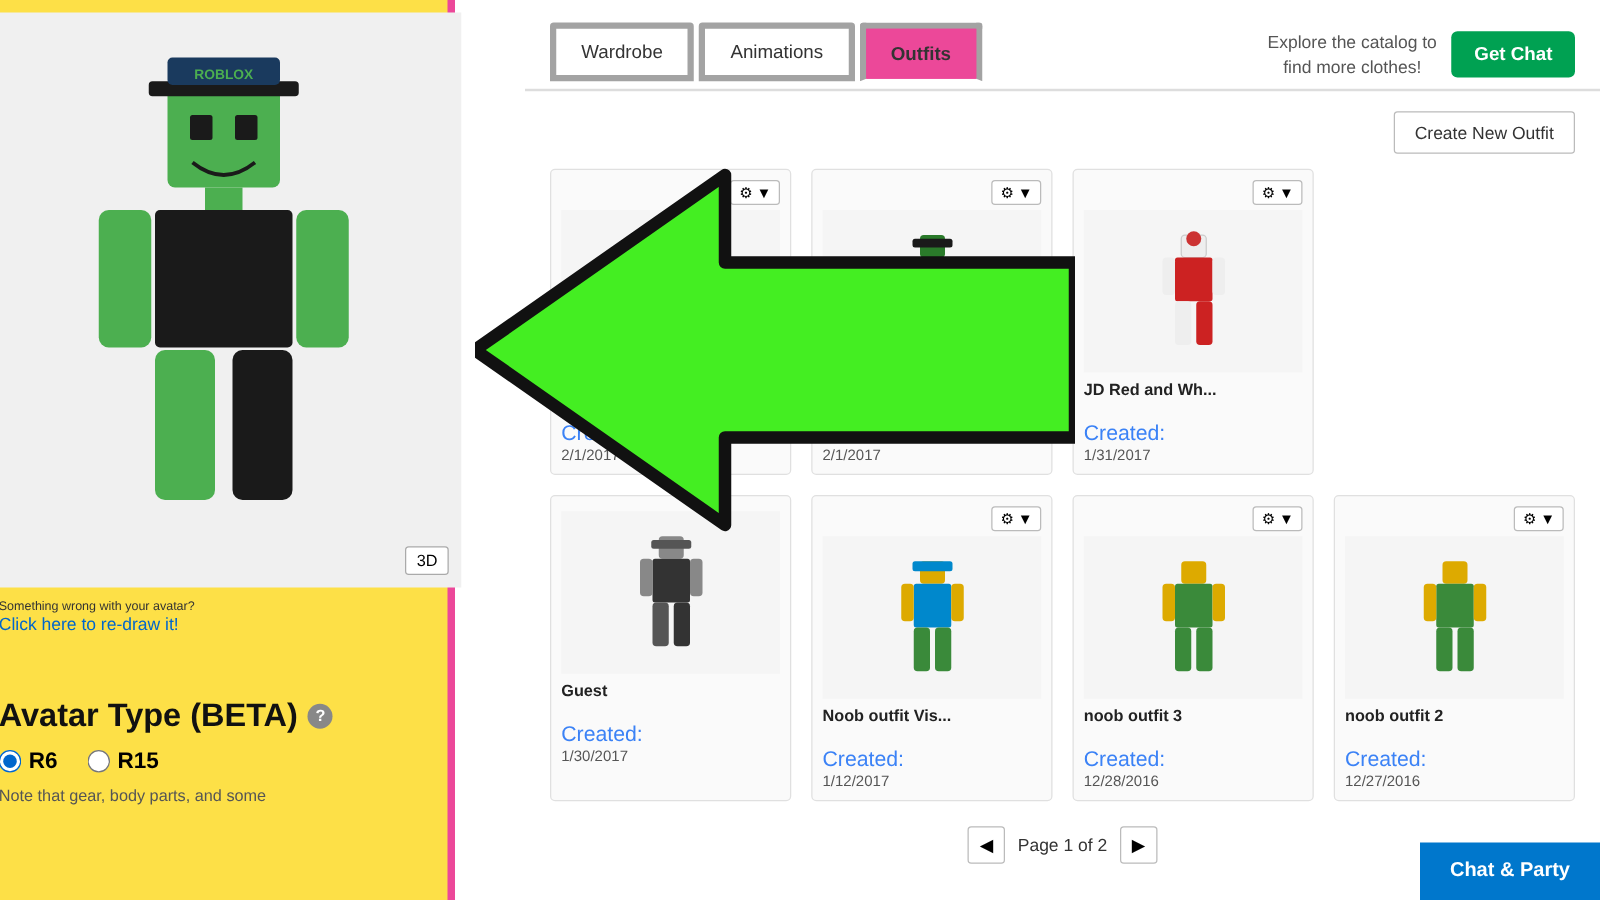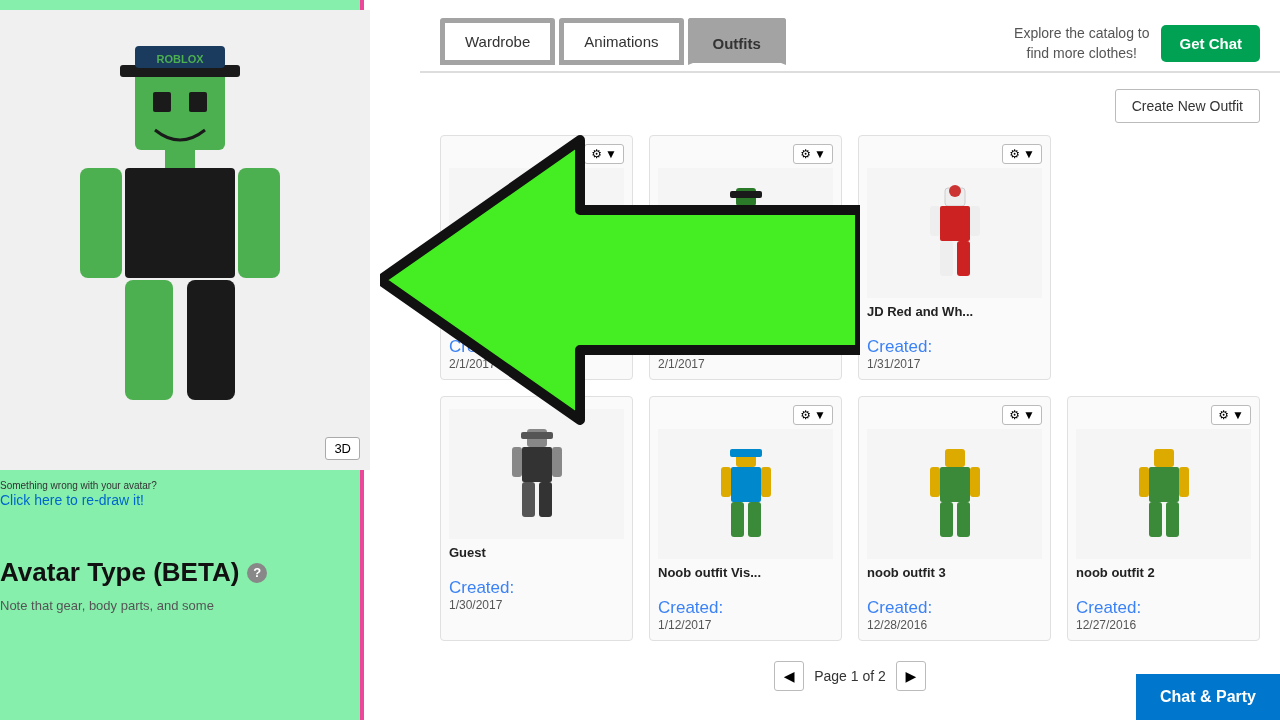--- a/index.html
+++ b/index.html
@@ -12,22 +12,22 @@
       position: relative;
     }
 
     
     .left-panel {
       position: absolute;
       left: 0;
       top: 0;
       width: 364px;
       height: 720px;
-      background: #86efac;
-      border-right: 4px solid #ec4899;
+      background: #fde047;
+      border-right: 6px solid #ec4899;
       display: flex;
       flex-direction: column;
       align-items: center;
     }
 
     .avatar-3d-area {
       width: 380px;
       height: 460px;
       background: #f0f0f0;
       display: flex;
@@ -151,21 +151,21 @@
       padding: 10px 20px;
       font-size: 15px;
       border: 5px solid #a3a3a3;
       background: #fff;
       cursor: pointer;
       border-radius: 3px 3px 0 0;
       color: #333;
     }
 
     .tab-btn.active {
-      background: #a3a3a3;
+      background: #ec4899;
       border-bottom: 2px solid #fff;
       font-weight: bold;
     }
 
     .tabs-right {
       display: flex;
       align-items: center;
       gap: 12px;
       margin-bottom: 8px;
       margin-top: 12px;
@@ -366,20 +366,30 @@
 
   <div class="avatar-warning">
     <p>Something wrong with your avatar?</p>
     <a href="#">Click here to re-draw it!</a>
   </div>
 
   <div class="avatar-type-section">
     <div class="avatar-type-title">
       <span>Avatar Type (BETA)</span>
       <span class="help-icon">?</span>
+    </div>
+    <div class="radio-group">
+      <label class="radio-option">
+        <input type="radio" name="avatar-type" checked="" style="">
+        <span>R6</span>
+      </label>
+      <label class="radio-option">
+        <input type="radio" name="avatar-type" style="">
+        <span>R15</span>
+      </label>
     </div>
     <p class="note-text">Note that gear, body parts, and some</p>
   </div>
 </div>
 
 <div class="main-content">
 
   <div class="tabs-bar">
     <div class="tabs-left">
       <button class="tab-btn">Wardrobe</button>

